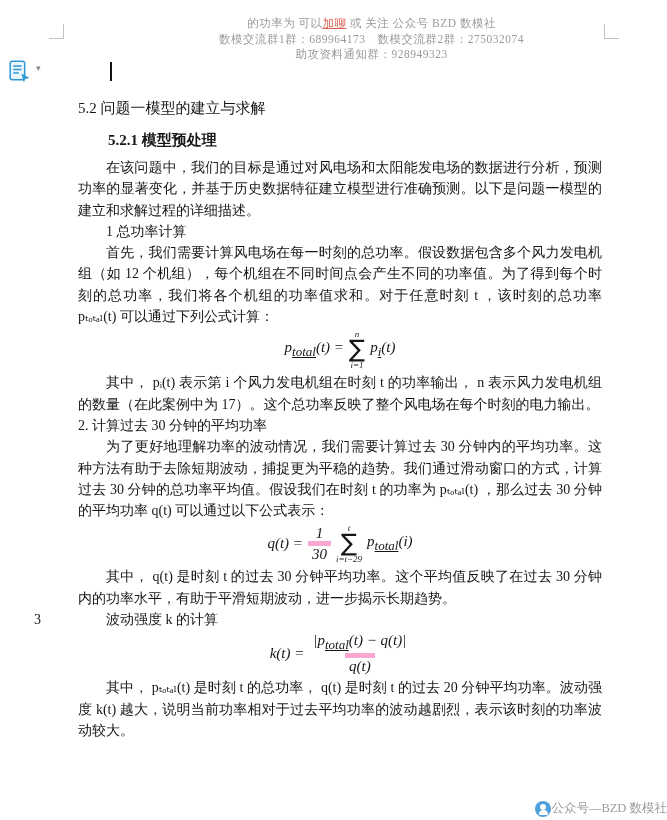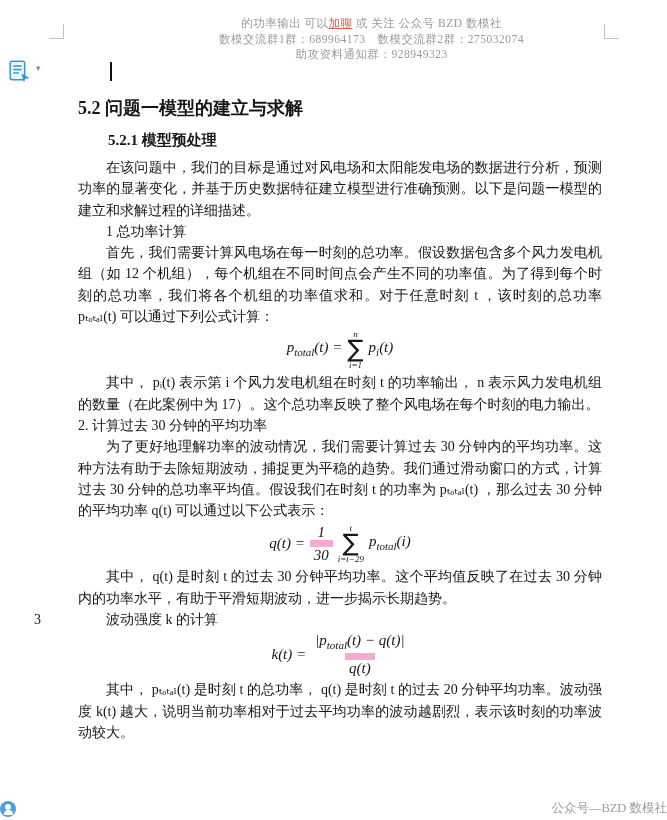--- a/index.html
+++ b/index.html
@@ -18,53 +18,53 @@
   .cursor{position:absolute;left:110px;top:62px;width:1.5px;height:19px;background:#121212;}
 
   
   .corner{position:absolute;width:14px;height:14px;}
   .corner.tl{left:49px;top:24px;border-right:1px solid #c2c2c2;border-bottom:1px solid #c2c2c2;}
   .corner.tr{left:604px;top:24px;border-left:1px solid #c2c2c2;border-bottom:1px solid #c2c2c2;}
 
   
   .content{position:absolute;top:96px;left:78px;width:524px;font-size:14px;
            line-height:21.3px;text-align:justify;}
-  .content h1{font-size:18px;line-height:24px;font-weight:bold;margin:0 0 10px 0;}
+  .content h1{font-size:15px;line-height:24px;font-weight:normal;margin:0 0 10px 0;}
   .content h2{font-size:15px;line-height:21px;font-weight:bold;margin:8px 0 6px 0;text-indent:30px;}
   .content p{margin:0;text-indent:28px;}
   .content p.noindent{text-indent:0;}
   .item3{position:relative;}
   .margin-num{position:absolute;left:-44px;top:0;text-indent:0;}
 
   
   .formula{display:flex;justify-content:center;align-items:center;gap:5px;
            font-size:15px;font-style:italic;margin:2px 0;text-indent:0;}
-  .formula sub{font-size:11px;}
+  .formula sub{font-size:13px;text-decoration:underline;}
   .msum{display:inline-flex;flex-direction:column;align-items:center;}
   .msum .lim{font-size:9px;line-height:10px;font-style:italic;}
   .msum .sig{font-size:24px;line-height:21px;font-style:normal;font-family:"DejaVu Sans",sans-serif;}
   .mfrac{display:inline-flex;flex-direction:column;align-items:center;}
   .mfrac .num{padding:0 4px;line-height:16px;}
-  .mfrac .den{border-top:7px solid #f9a8d4;padding:0 4px;line-height:17px;}
+  .mfrac .den{border-top:5px solid #f9a8d4;padding:0 4px;line-height:17px;}
 
   
-  .footer{position:absolute;left:0;bottom:3px;width:100%;display:flex;justify-content:space-between;
+  .footer{position:absolute;left:0;bottom:3px;width:100%;display:flex;justify-content:flex-end;
           align-items:center;gap:0;color:#9b9b9b;font-size:12.5px;}
   .wm-icon{position:relative;width:16px;height:16px;border-radius:50%;background:#4fa0dc;flex:0 0 16px;}
   .wm-icon::before{content:"";position:absolute;left:5px;top:3px;width:6px;height:6px;border-radius:50%;background:#fff;}
   .wm-icon::after{content:"";position:absolute;left:3.5px;top:9.5px;width:9px;height:5px;border-radius:5px 5px 1px 1px;background:#fff;}
 </style>
 </head>
 <body>
 
 <div class="page">
 
   <div class="promo">
     <div>
-      <span>的功率输出 可以</span><span class="link">加聊</span><span> 或 关注 公众号 BZD 数模社</span>
+      <span>的功率为 可以</span><span class="link">加聊</span><span> 或 关注 公众号 BZD 数模社</span>
     </div>
     <div>数模交流群1群：689964173　数模交流群2群：275032074</div>
     <div>助攻资料通知群：928949323</div>
   </div>
 
   <div class="nav-icon">
     <svg width="22" height="22" viewBox="0 0 22 22">
       <rect x="1.2" y="1.2" width="14.5" height="18.5" rx="2.2" fill="#eaf5fc" stroke="#2e97d4" stroke-width="1.5"></rect>
       <path d="M4.3 6h8.3M4.3 9.5h8.3M4.3 13h5.5" stroke="#2e97d4" stroke-width="1.3" fill="none"></path>
       <path d="M12.5 13.5l8 4.4-4.4 1-1.2 4z" fill="#2e97d4"></path>

